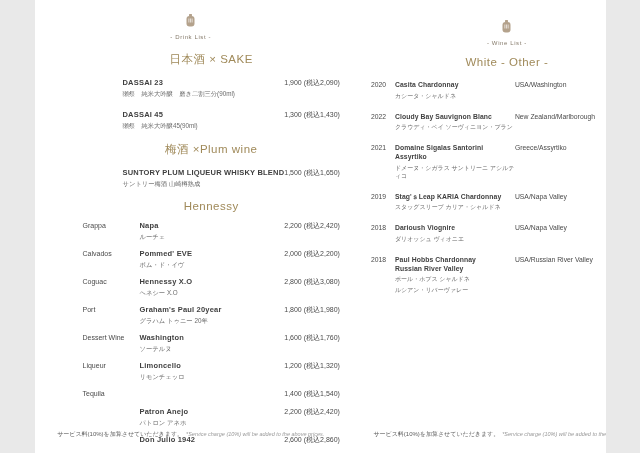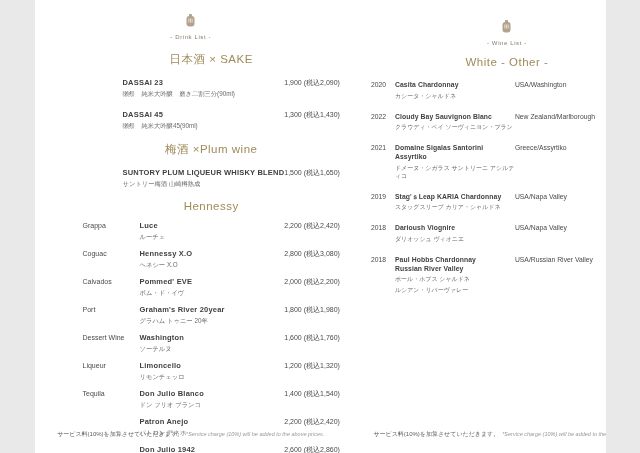--- a/index.html
+++ b/index.html
@@ -106,48 +106,48 @@
             <div class="iprice">1,500 (税込1,650)</div>
           </div>
         </div>
 
       <div class="sec-title t-dig">Hennessy</div>
       <div class="drows">
 
           <div class="drow">
             <div class="dcat">Grappa</div>
             <div>
-              <div class="iname">Luce</div>
+              <div class="iname">Napa</div>
               <div class="isub">ルーチェ</div>
             </div>
             <div class="iprice">2,200 (税込2,420)</div>
+          </div>
+
+          <div class="drow">
+            <div class="dcat">Calvados</div>
+            <div>
+              <div class="iname">Pommed' EVE</div>
+              <div class="isub">ポム・ド・イヴ</div>
+            </div>
+            <div class="iprice">2,000 (税込2,200)</div>
           </div>
 
           <div class="drow">
             <div class="dcat">Coguac</div>
             <div>
               <div class="iname">Hennessy X.O</div>
               <div class="isub">ヘネシー  X.O</div>
             </div>
             <div class="iprice">2,800 (税込3,080)</div>
           </div>
 
           <div class="drow">
-            <div class="dcat">Calvados</div>
-            <div>
-              <div class="iname">Pommed' EVE</div>
-              <div class="isub">ポム・ド・イヴ</div>
-            </div>
-            <div class="iprice">2,000 (税込2,200)</div>
-          </div>
-
-          <div class="drow">
             <div class="dcat">Port</div>
             <div>
-              <div class="iname">Graham's River 20year</div>
+              <div class="iname">Graham's Paul 20year</div>
               <div class="isub">グラハム トゥニー 20年</div>
             </div>
             <div class="iprice">1,800 (税込1,980)</div>
           </div>
 
           <div class="drow">
             <div class="dcat">Dessert Wine</div>
             <div>
               <div class="iname">Washington</div>
               <div class="isub">ソーテルヌ</div>
@@ -159,24 +159,20 @@
             <div class="dcat">Liqueur</div>
             <div>
               <div class="iname">Limoncello</div>
               <div class="isub">リモンチェッロ</div>
             </div>
             <div class="iprice">1,200 (税込1,320)</div>
           </div>
 
           <div class="drow">
             <div class="dcat">Tequila</div>
-            <div>
-              <div class="iname">Don Julio Blanco</div>
-              <div class="isub">ドン フリオ ブランコ</div>
-            </div>
             <div class="iprice">1,400 (税込1,540)</div>
           </div>
 
           <div class="drow">
             <div class="dcat"></div>
             <div>
               <div class="iname">Patron Anejo</div>
               <div class="isub">パトロン アネホ</div>
             </div>
             <div class="iprice">2,200 (税込2,420)</div>

